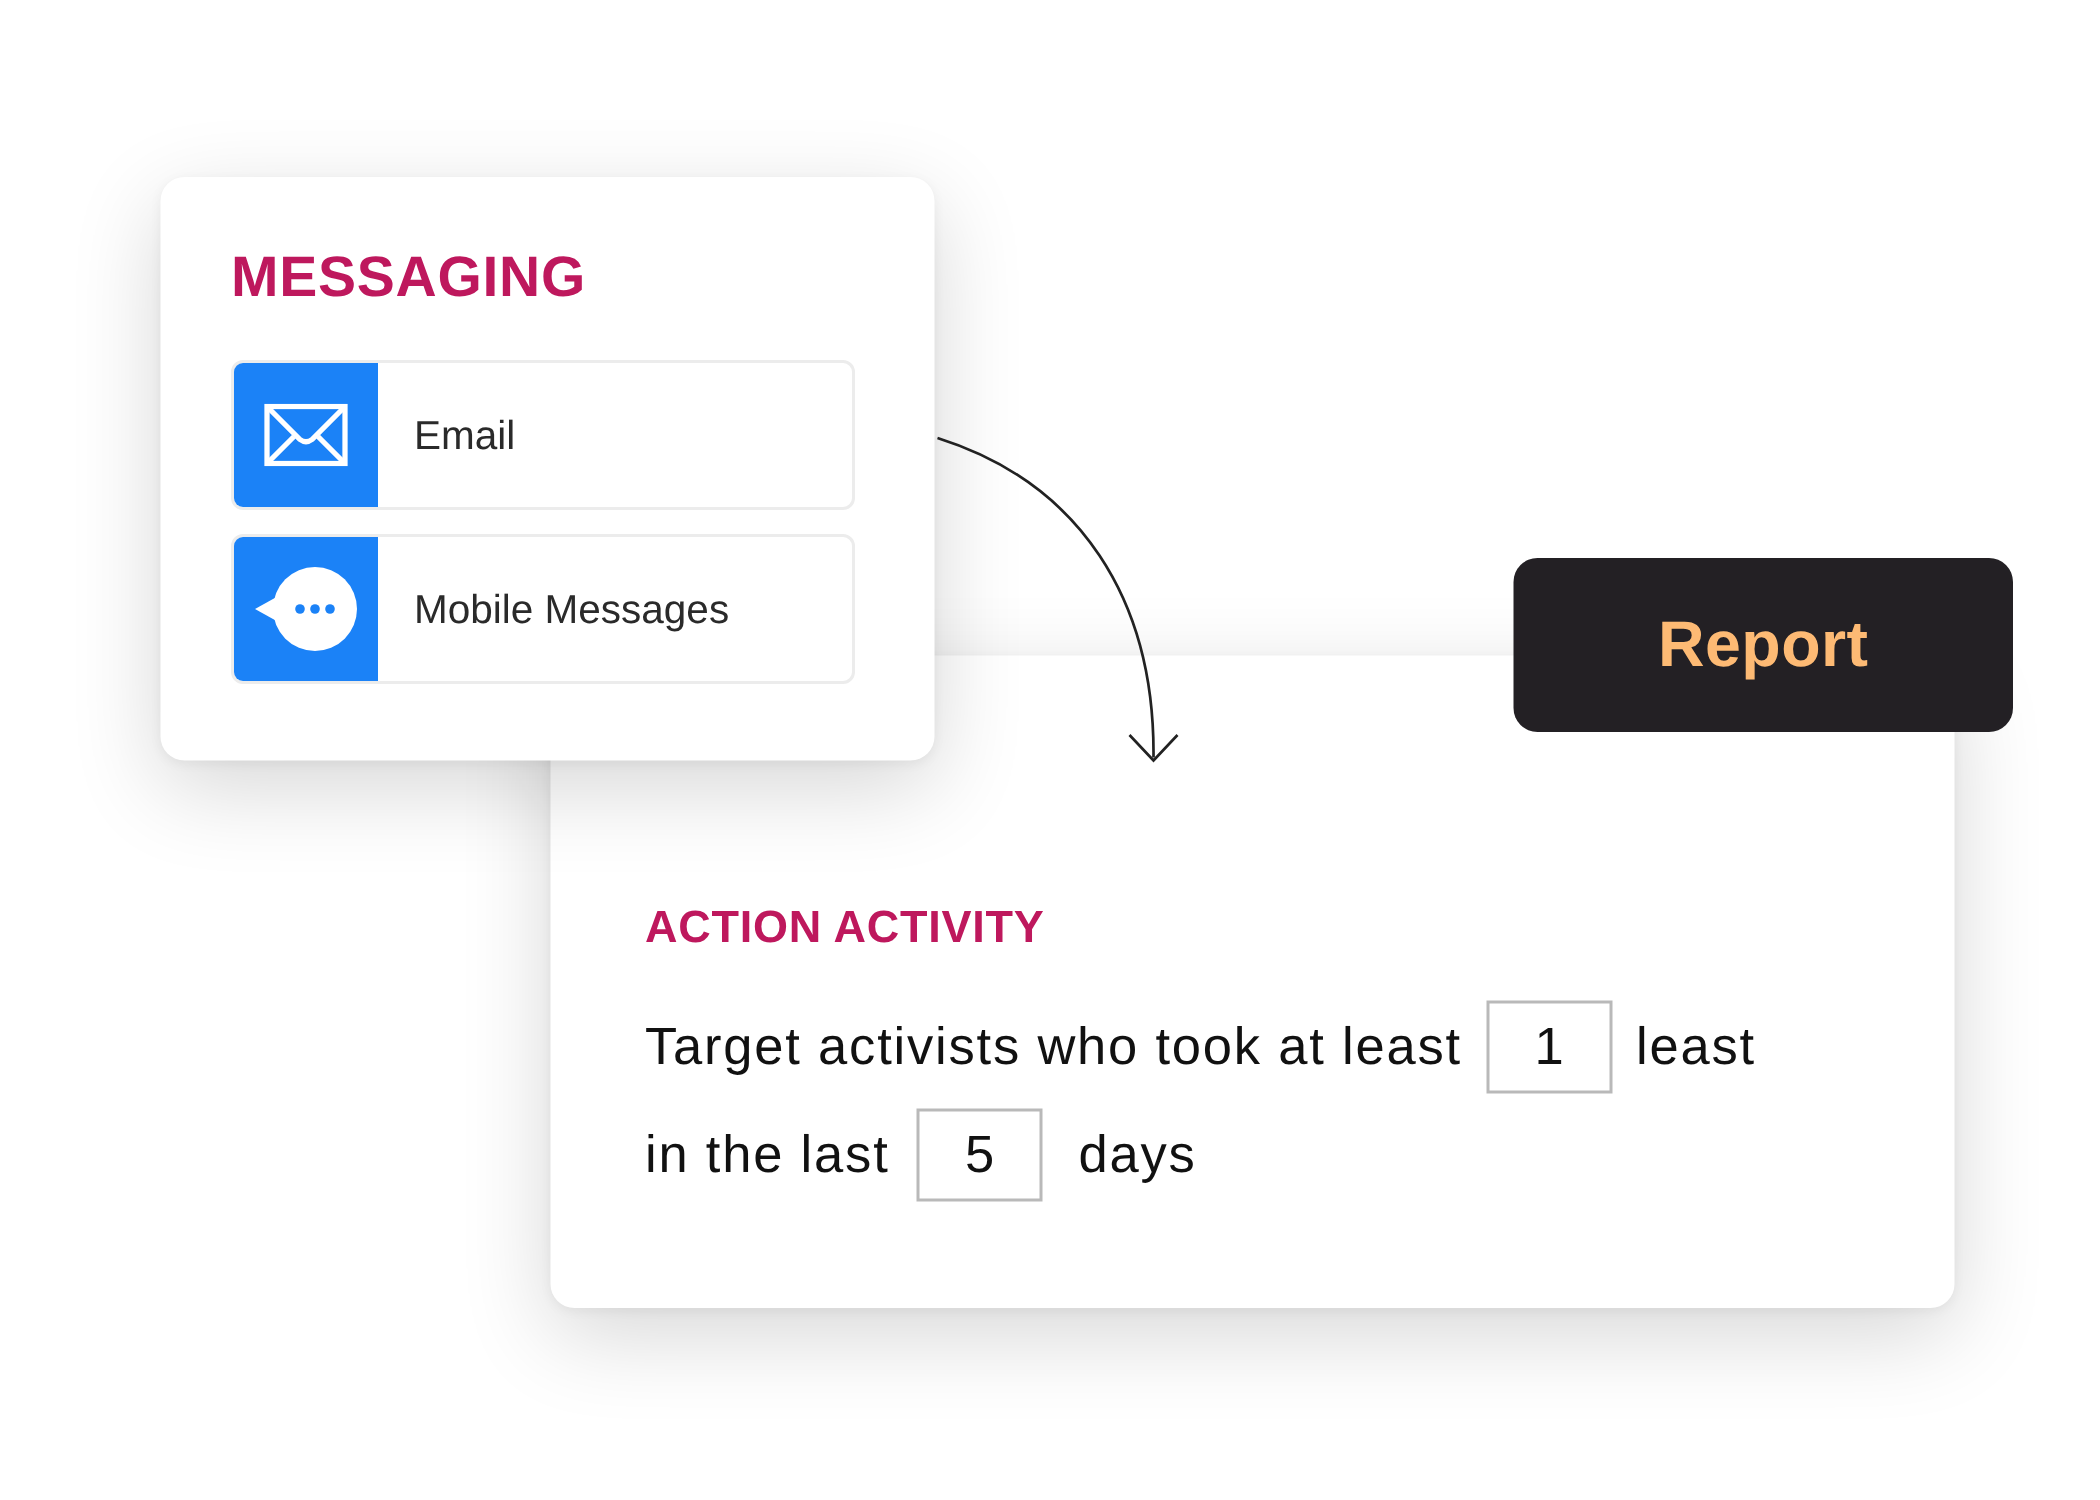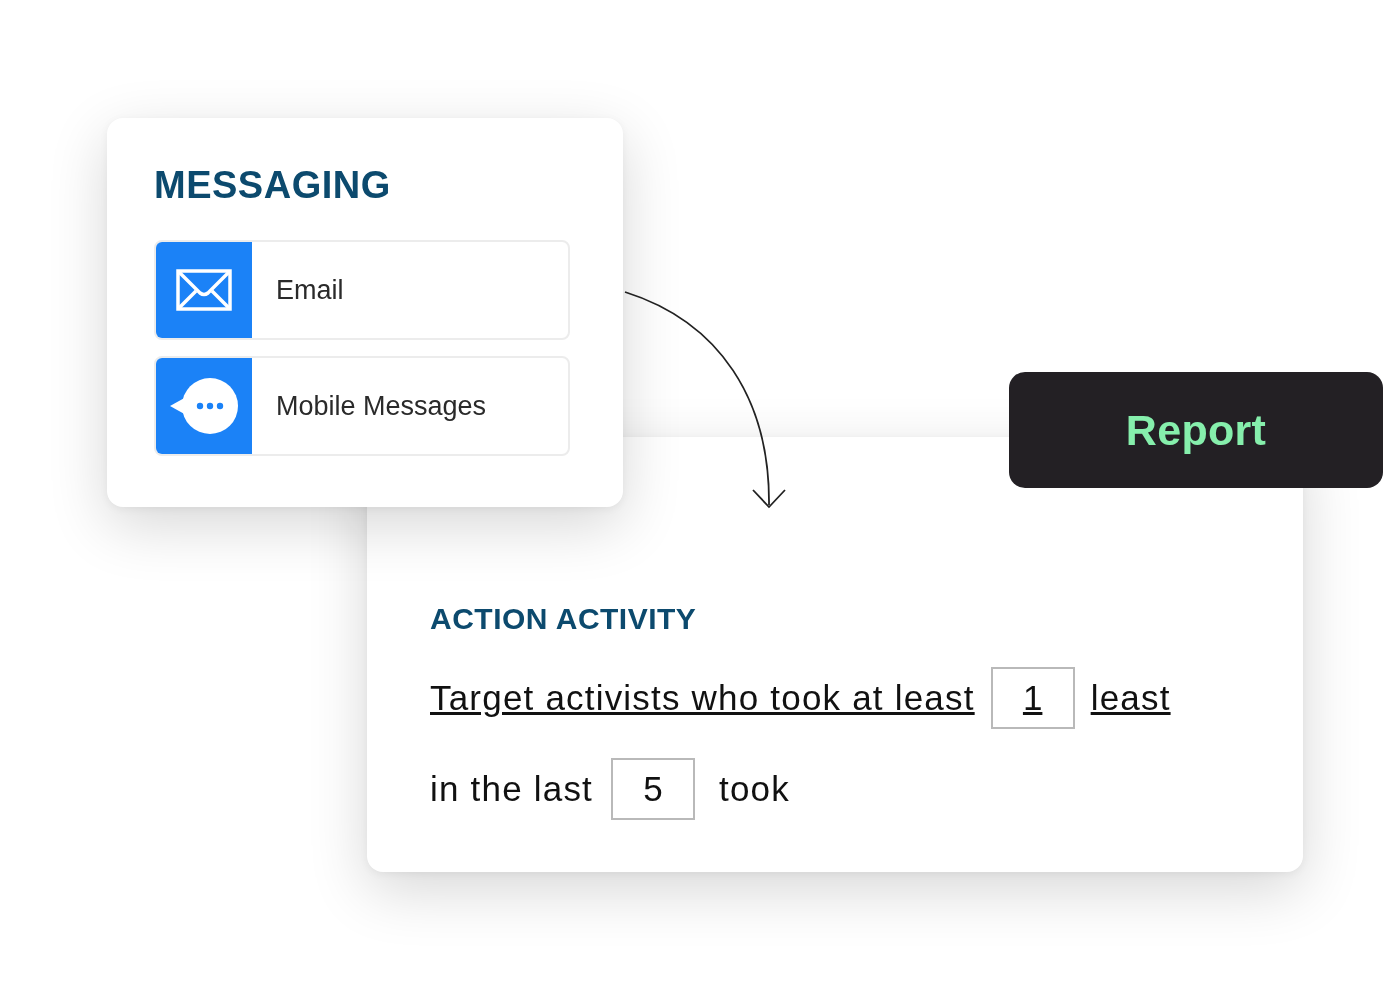--- a/index.html
+++ b/index.html
@@ -9,49 +9,49 @@
     font-family:"Liberation Sans", "DejaVu Sans", sans-serif;
     color:#2a2a2a;
   }
   .card {
     position:absolute; background:#ffffff; border-radius:16px;
     box-shadow: 0 18px 60px rgba(0,0,0,0.16), 0 2px 8px rgba(0,0,0,0.05);
   }
   #activity-card { left:367px; top:437px; width:936px; height:435px; }
   #messaging-card { left:107px; top:118px; width:516px; height:389px; z-index:3; }
   .card-title {
-    position:absolute; font-weight:700; letter-spacing:0.5px; color:#0c4a6e;
+    position:absolute; font-weight:700; letter-spacing:0.5px; color:#be185d;
   }
   #messaging-title { left:47px; top:46px; font-size:38px; }
   .channel {
     position:absolute; left:47px; width:412px; height:96px;
     border:2px solid #ececec; border-radius:8px; background:#fff;
     overflow:hidden; display:flex; align-items:center; cursor:pointer;
   }
   .channel .icon-box {
     width:96px; height:100%; background:#1b82f7; display:flex;
     align-items:center; justify-content:center; flex:none;
   }
   .channel .label { margin-left:24px; font-size:27px; color:#2a2a2a; }
   #channel-email { top:122px; }
   #channel-mobile { top:238px; }
 
   #report-button {
-    position:absolute; left:1009px; top:372px; width:374px; height:116px;
-    background:#232024; border-radius:16px; color:#86efac;
+    position:absolute; left:1009px; top:372px; width:333px; height:116px;
+    background:#232024; border-radius:16px; color:#fdba74;
     font-size:43px; font-weight:700; display:flex; align-items:center;
     justify-content:center; z-index:4; cursor:pointer; letter-spacing:0.3px;
   }
   #activity-title { left:63px; top:165px; font-size:30px; }
   .sentence {
     position:absolute; left:63px; font-size:35px; color:#111;
     letter-spacing:1.2px; display:flex; align-items:center; white-space:nowrap;
   }
-  #sentence-line-1 { top:230px;text-decoration:underline; }
-  #sentence-line-2 { top:321px; }
+  #sentence-line-1 { top:230px; }
+  #sentence-line-2 { top:302px; }
   .num-box {
     display:inline-flex; align-items:center; justify-content:center;
     height:62px; border:2px solid #b9b9b9; background:#fff;
     font-size:35px; color:#111; box-sizing:border-box; letter-spacing:0;
   }
   #actions-count { width:84px; margin:0 16px; }
   #days-count { width:84px; margin:0 24px 0 18px; }
   #flow-arrow { position:absolute; left:0; top:0; z-index:5; pointer-events:none; }
 </style>
 </head>
@@ -60,21 +60,21 @@
 <div id="activity-card" class="card">
   <div id="activity-title" class="card-title">ACTION ACTIVITY</div>
   <div id="sentence-line-1" class="sentence">
     <span>Target activists who took at least</span>
     <span id="actions-count" class="num-box">1</span>
     <span>least</span>
   </div>
   <div id="sentence-line-2" class="sentence">
     <span>in the last</span>
     <span id="days-count" class="num-box">5</span>
-    <span>took</span>
+    <span>days</span>
   </div>
 </div>
 
 <div id="report-button">Report</div>
 
 <div id="messaging-card" class="card">
   <div id="messaging-title" class="card-title">MESSAGING</div>
 
   <div id="channel-email" class="channel">
     <div class="icon-box">

